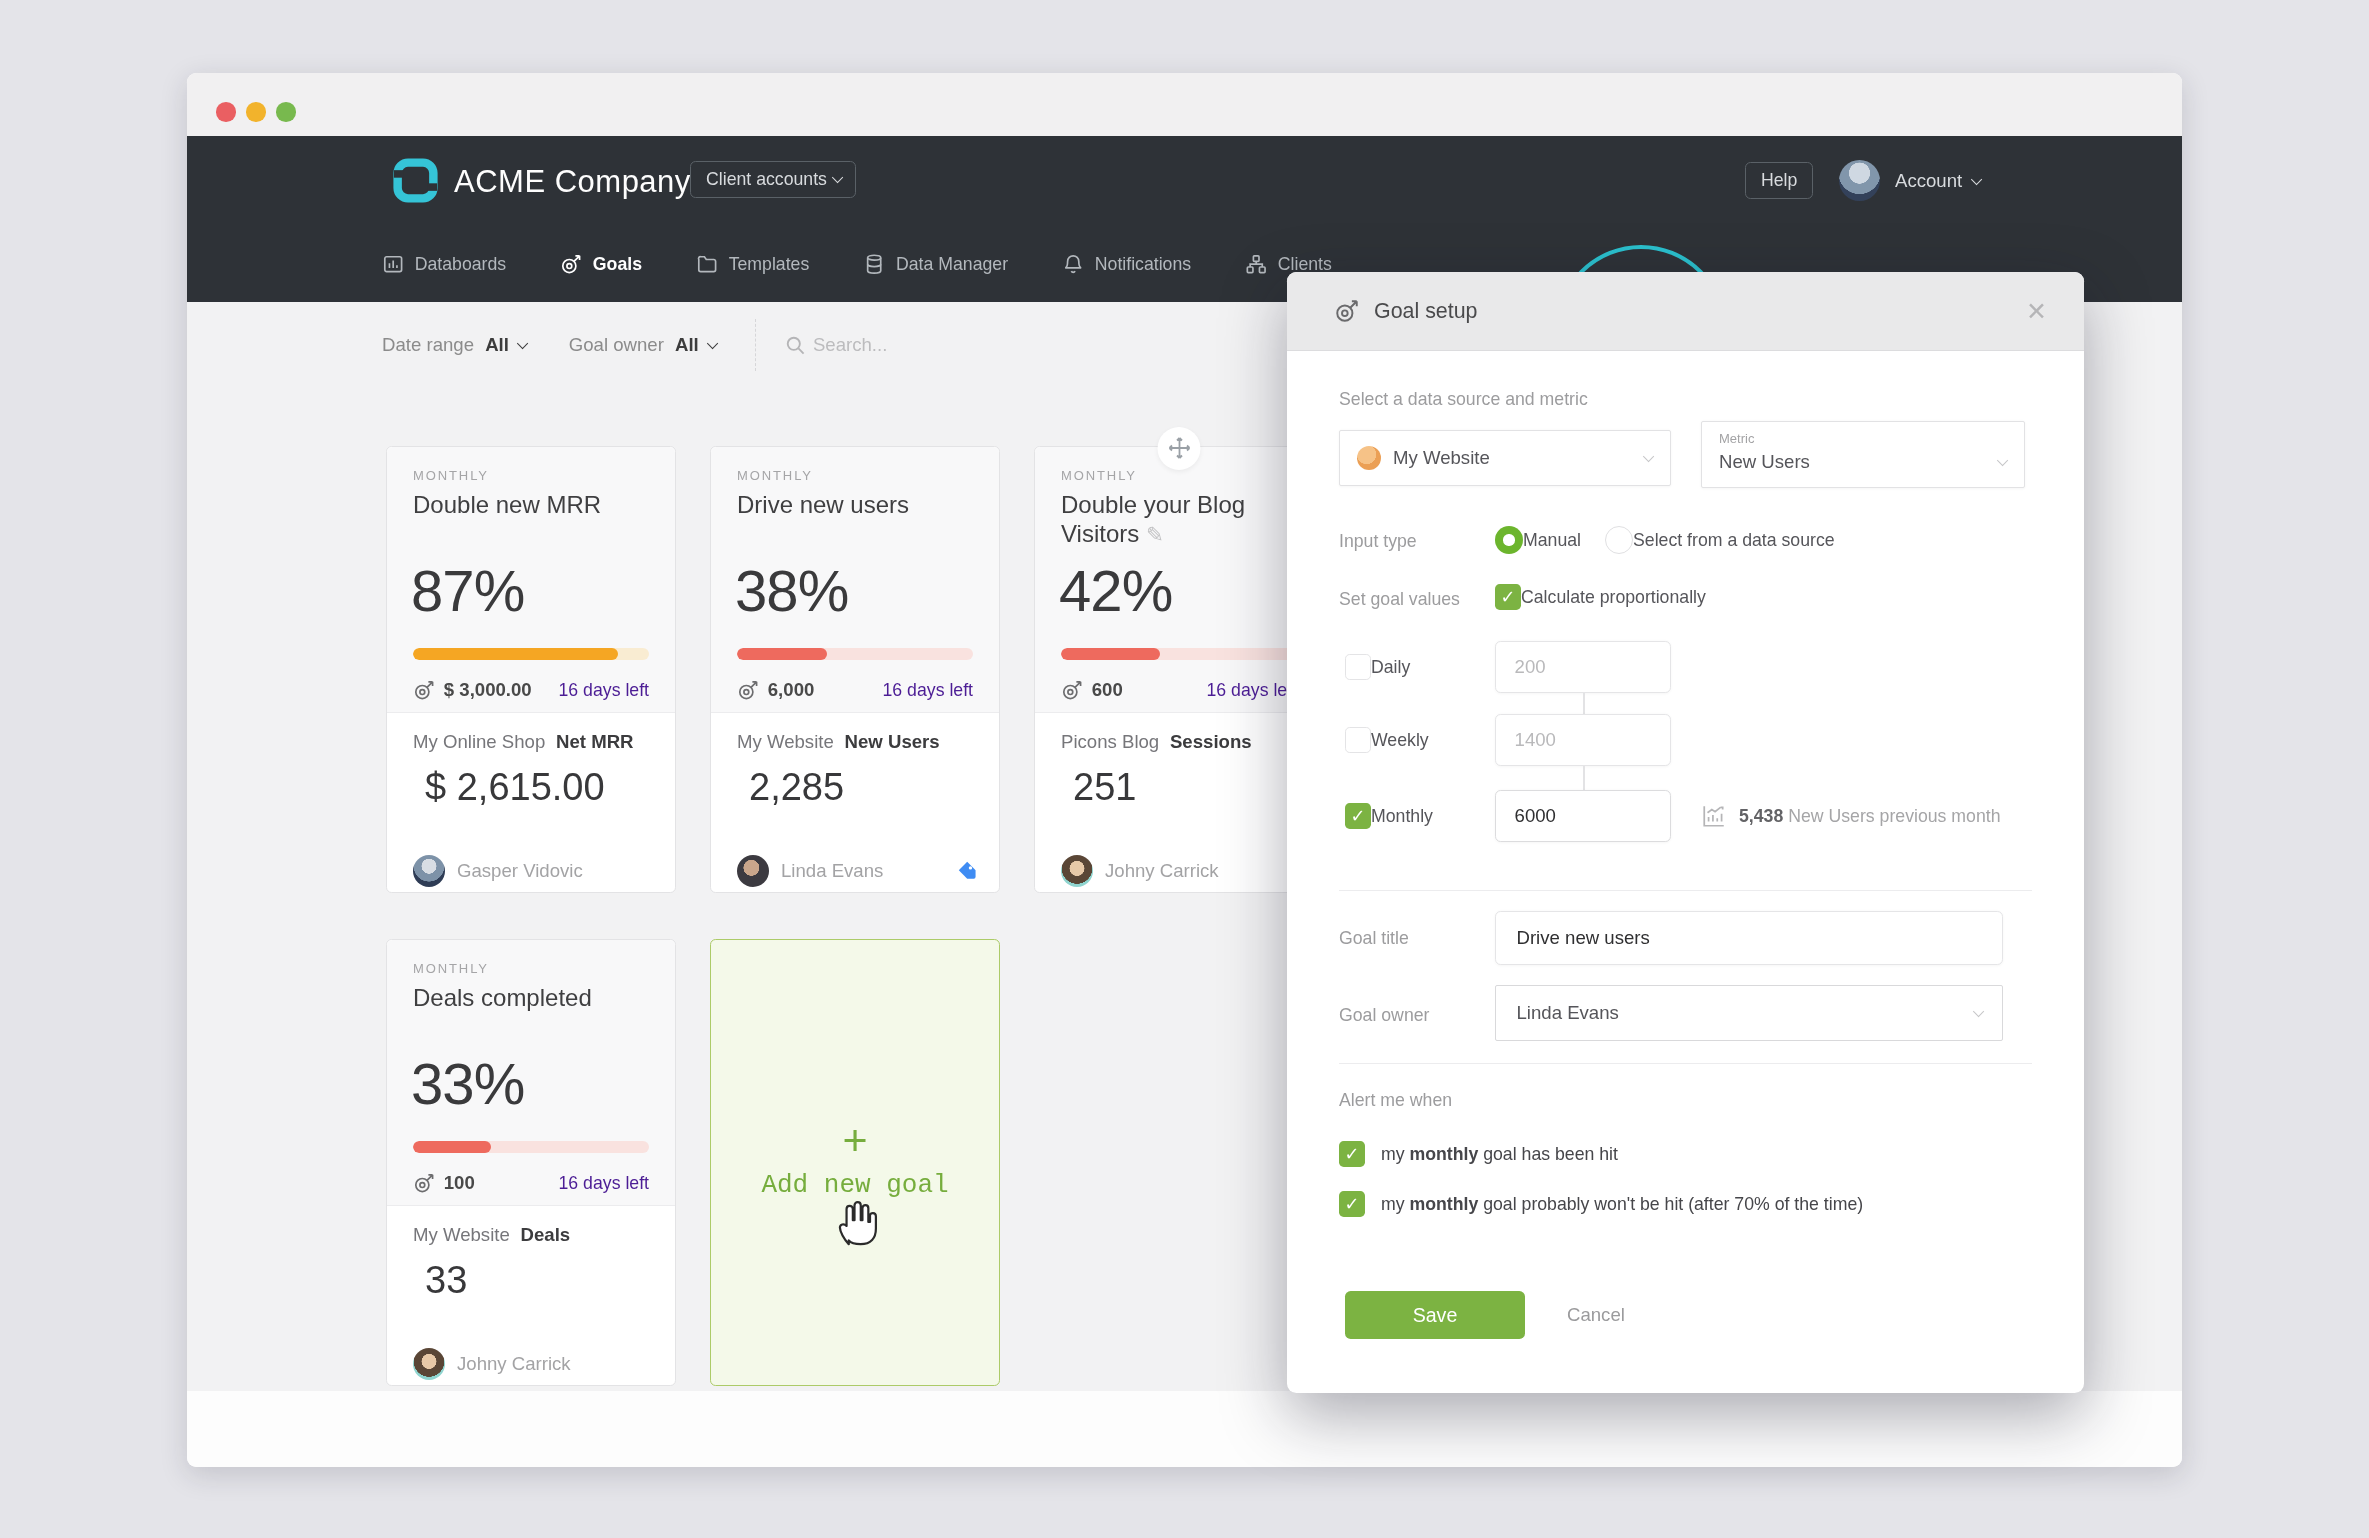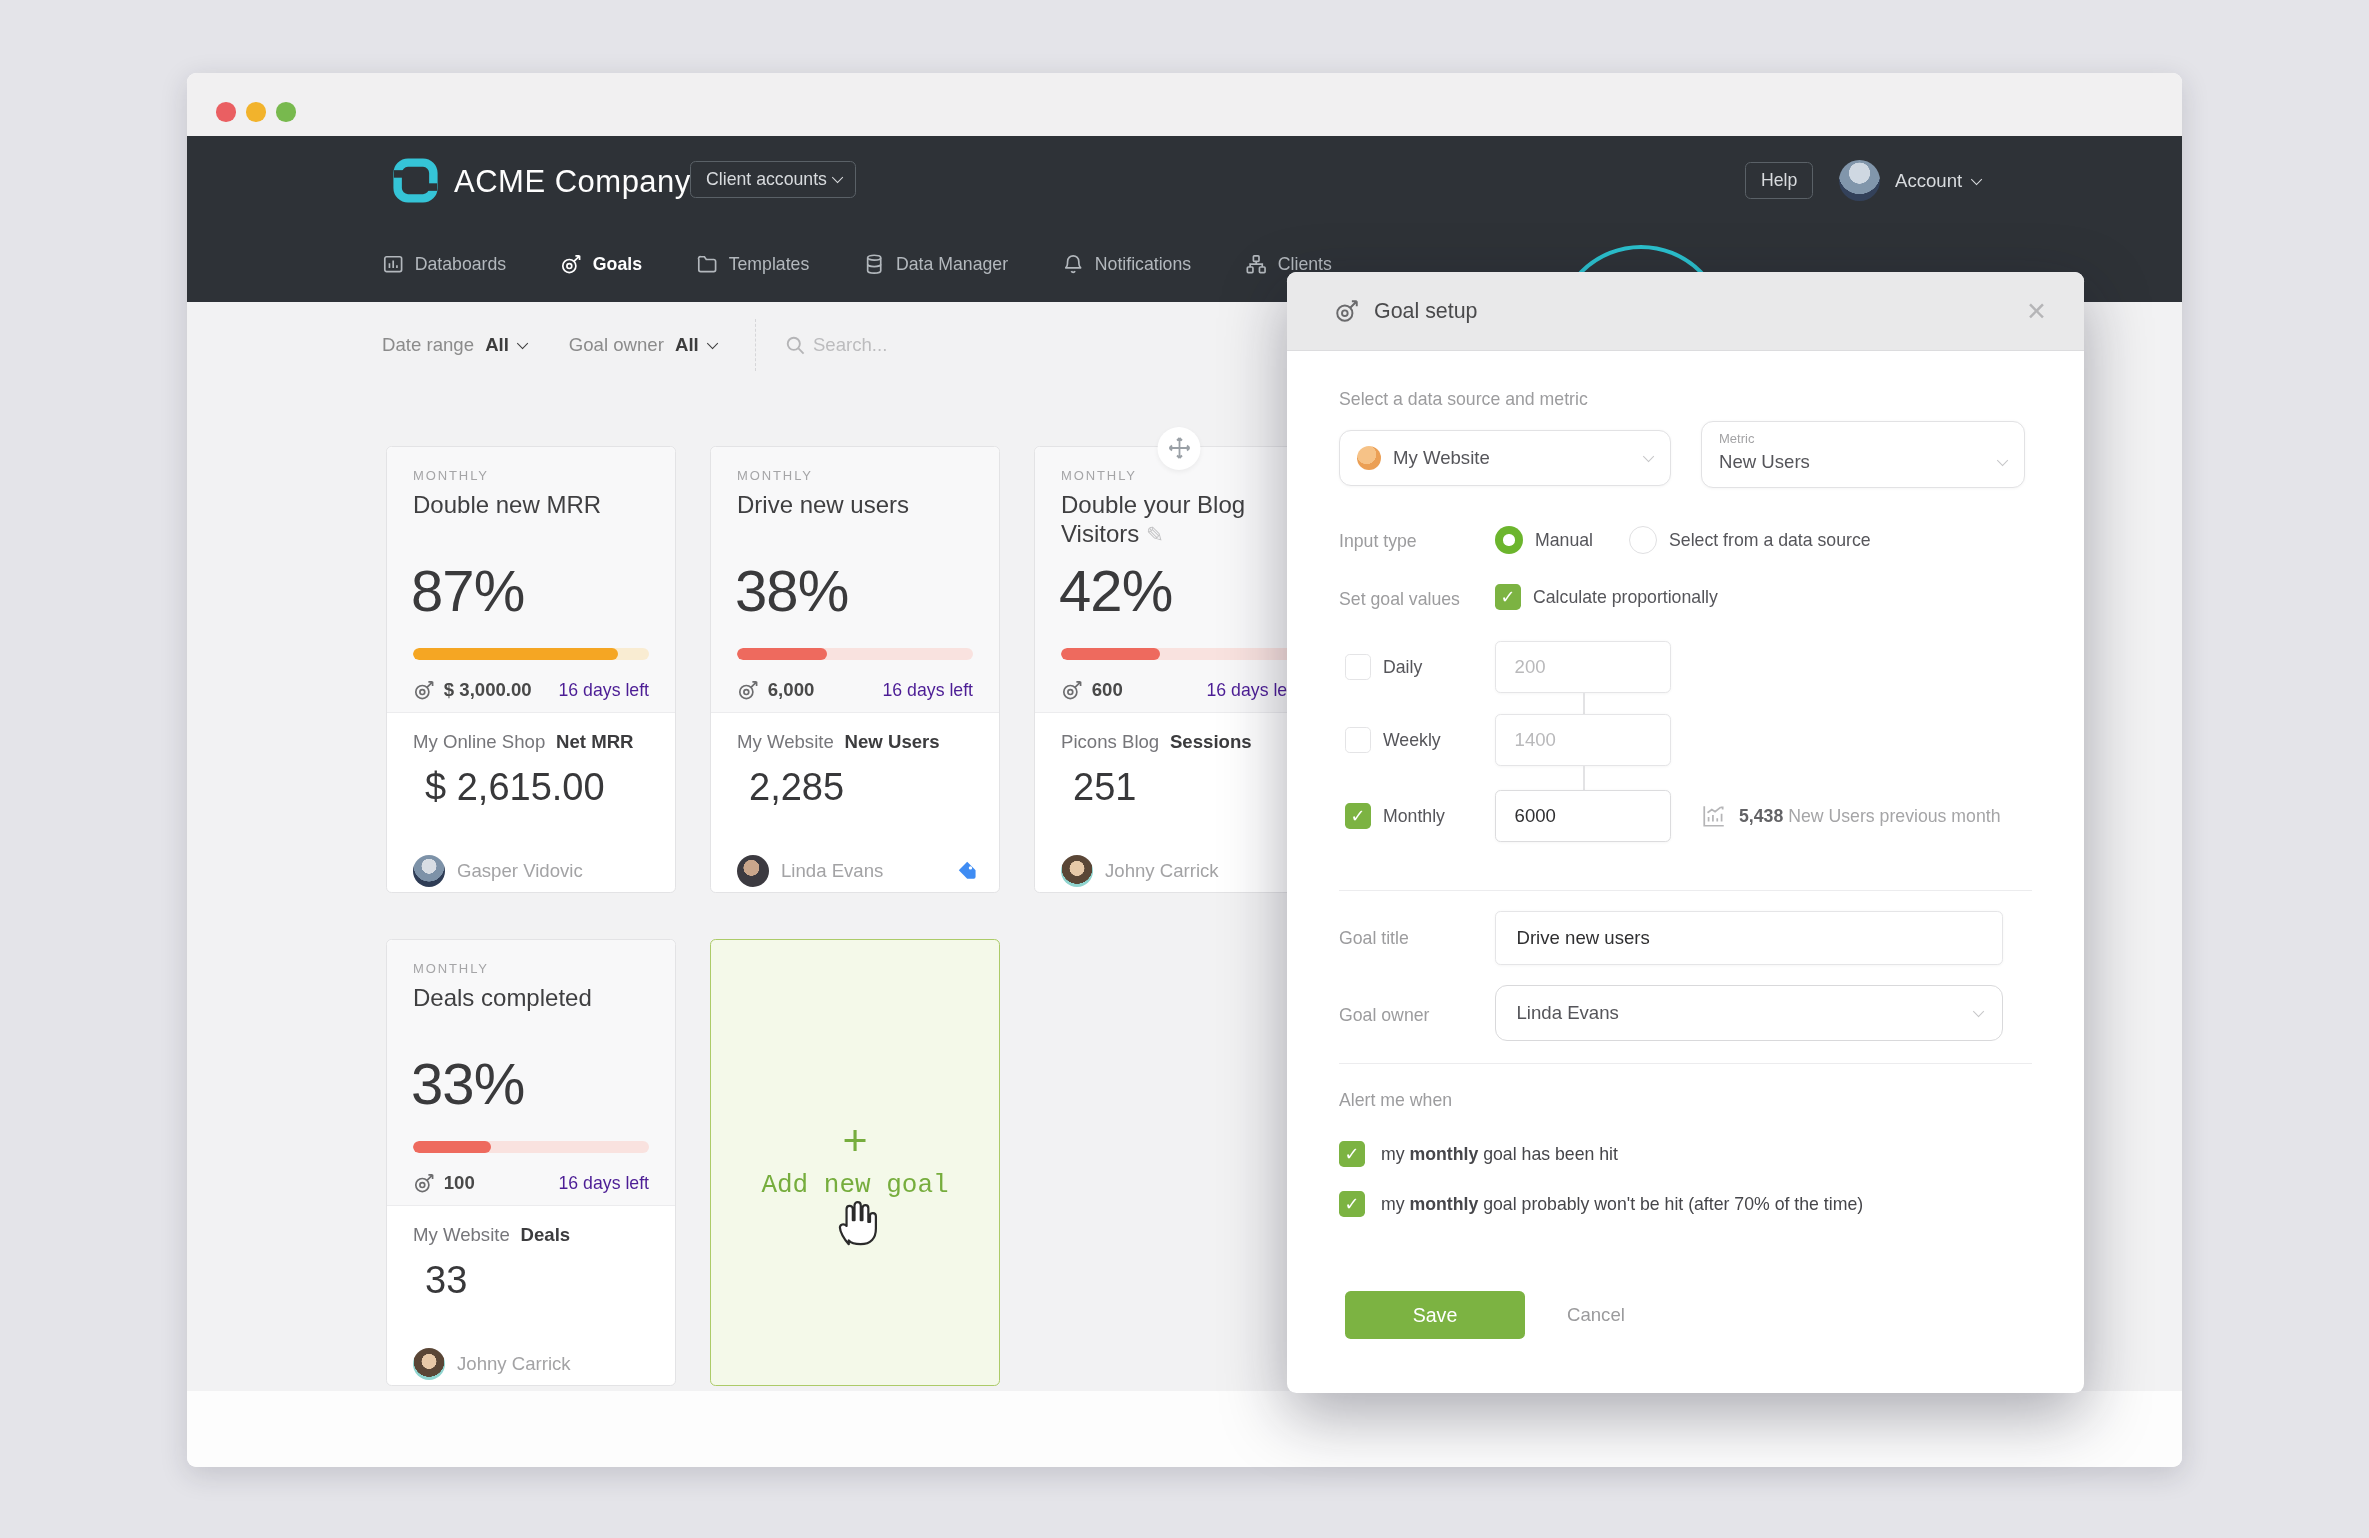--- a/index.html
+++ b/index.html
@@ -95,37 +95,37 @@
 
   
   .modal { position:absolute; left:1287px; top:272px; width:797px; height:1121px; z-index:30;
            background:#fff; border-radius:9.3px; box-shadow:0 22.4px 65px rgba(20,20,40,.35); }
   .m-header { position:absolute; left:0; top:0; width:100%; height:79px; background:#e9e9ea;
               border-bottom:0.9px solid #dcdcde; border-radius:9.3px 9.3px 0 0;
               display:flex; align-items:center; padding:0 37px 0 47px; gap:14px; }
   .m-title { font-size:21.4px; color:#4a4a4c; }
   .m-close { margin-left:auto; color:#b5b5b7; font-size:25px; }
   .m-label { position:absolute; left:52px; color:#9c9c9e; font-size:17.7px; }
-  .dd { position:absolute; background:#fff; border:0.9px solid #e2e2e4; border-radius:12px; }
+  .dd { position:absolute; background:#fff; border:0.9px solid #e2e2e4; border-radius:2px; }
   .dd-src { left:52px; top:158px; width:332px; height:56px; display:flex; align-items:center;
             padding:0 18.6px 0 17px; gap:12px; box-shadow:0 0.9px 2.8px rgba(0,0,0,.04); }
   .src-dot { width:24px; height:24px; border-radius:50%;
              background:radial-gradient(circle at 40% 35%, #f6c287 0 45%, #eb9f55 46%); }
   .dd-text { color:#55555a; font-size:18.6px; }
   .dd .chev { color:#c6c6c8; margin-left:auto; }
   .dd-metric { left:414px; top:149px; width:324px; height:67px; padding:9.3px 18.6px 0 17px;
                box-shadow:0 0.9px 2.8px rgba(0,0,0,.04); }
   .dd-mini { color:#a3a3a5; font-size:13px; }
   .dd-metric .row { display:flex; align-items:center; margin-top:4.7px; }
   .radio { width:28px; height:28px; border-radius:50%; }
   .radio.on { background:#6cb52d; position:relative; }
   .radio.on::after { content:""; position:absolute; left:8.4px; top:8.4px; width:11.2px; height:11.2px;
                      border-radius:50%; background:#fff; }
   .radio.off { background:#fff; border:1.9px solid #e0e0e2; }
-  .ctl-row { position:absolute; display:flex; align-items:center; gap:12px; font-size:17.7px; color:#55555a; }
+  .ctl-row { position:absolute; display:flex; align-items:center; font-size:17.7px; color:#55555a; }
   .cb { width:26px; height:26px; border-radius:4.7px; flex:0 0 auto; }
   .cb.on { background:#7cb342; color:#fff; font-size:17.7px; display:flex; align-items:center; justify-content:center; }
   .cb.off { background:#fff; border:1.9px solid #e4e4e6; }
   .m-input { position:absolute; left:208px; width:176px; height:52px; border:0.9px solid #e5e5e7;
              border-radius:5.6px; background:#fff; font-family:inherit; font-size:18.6px; padding:0 18.6px;
              box-shadow:0 0.9px 2.8px rgba(0,0,0,.04); outline:none; }
   .m-input.ghost { color:#b9b9bb; }
   .m-input.solid { color:#2f2f31; border-color:#dcdcde; }
   .conn { position:absolute; left:296px; width:1.9px; background:#e3e3e5; }
   .prev { position:absolute; left:414px; display:flex; align-items:center; gap:12px;

